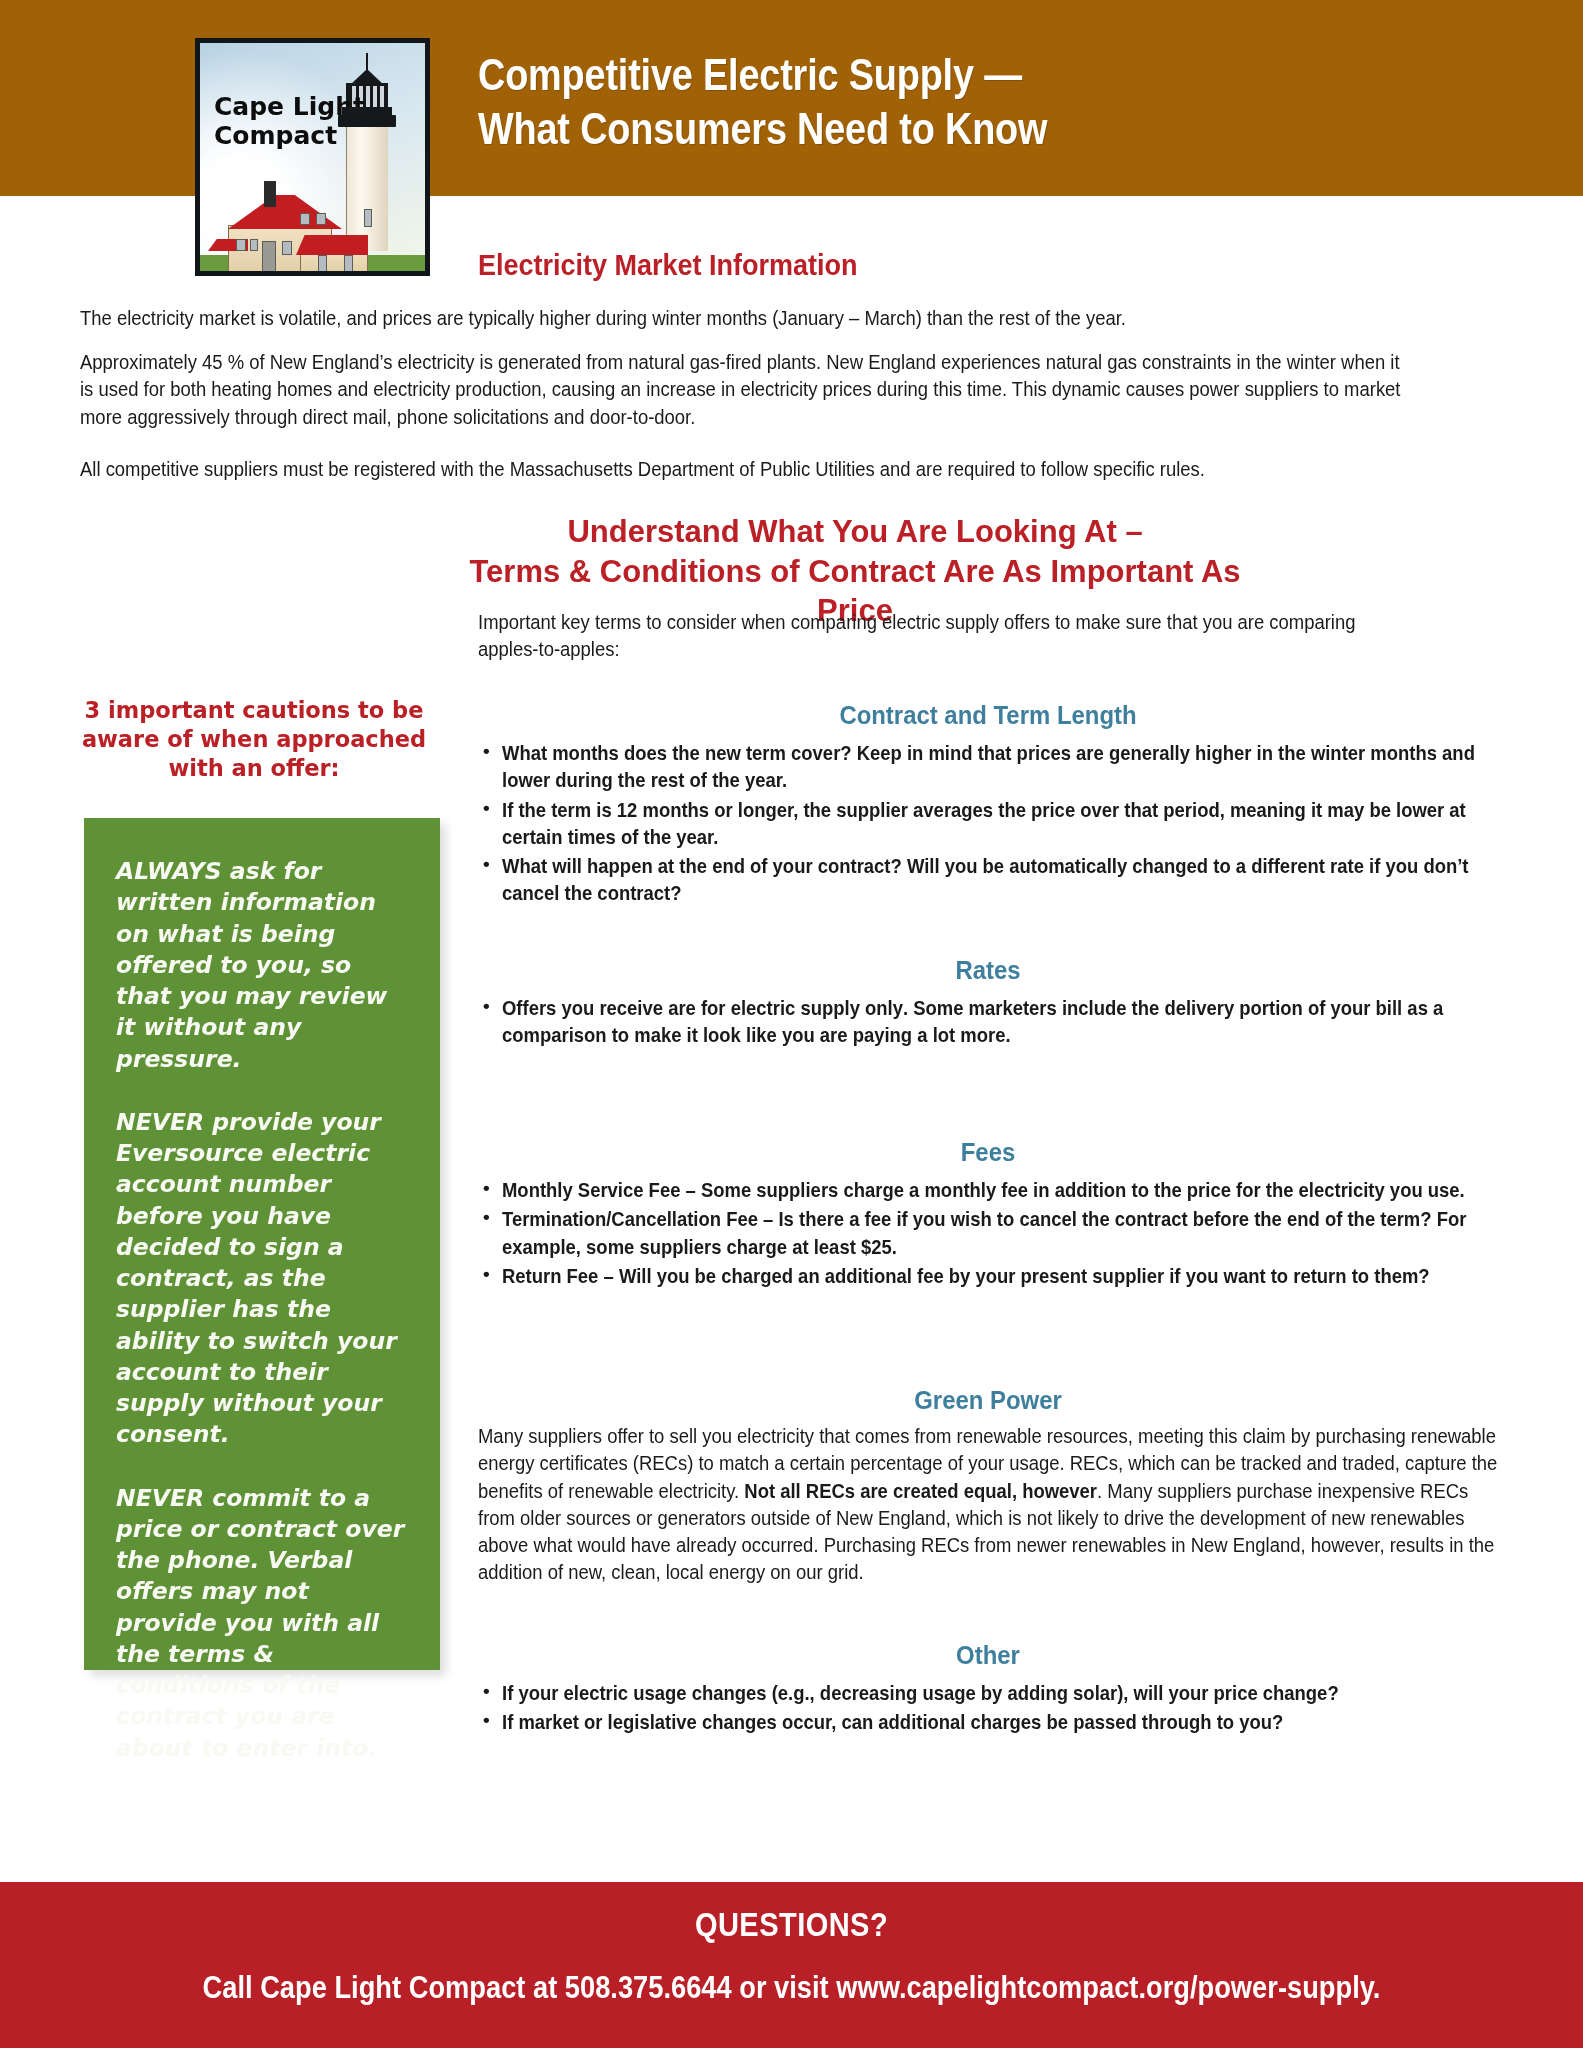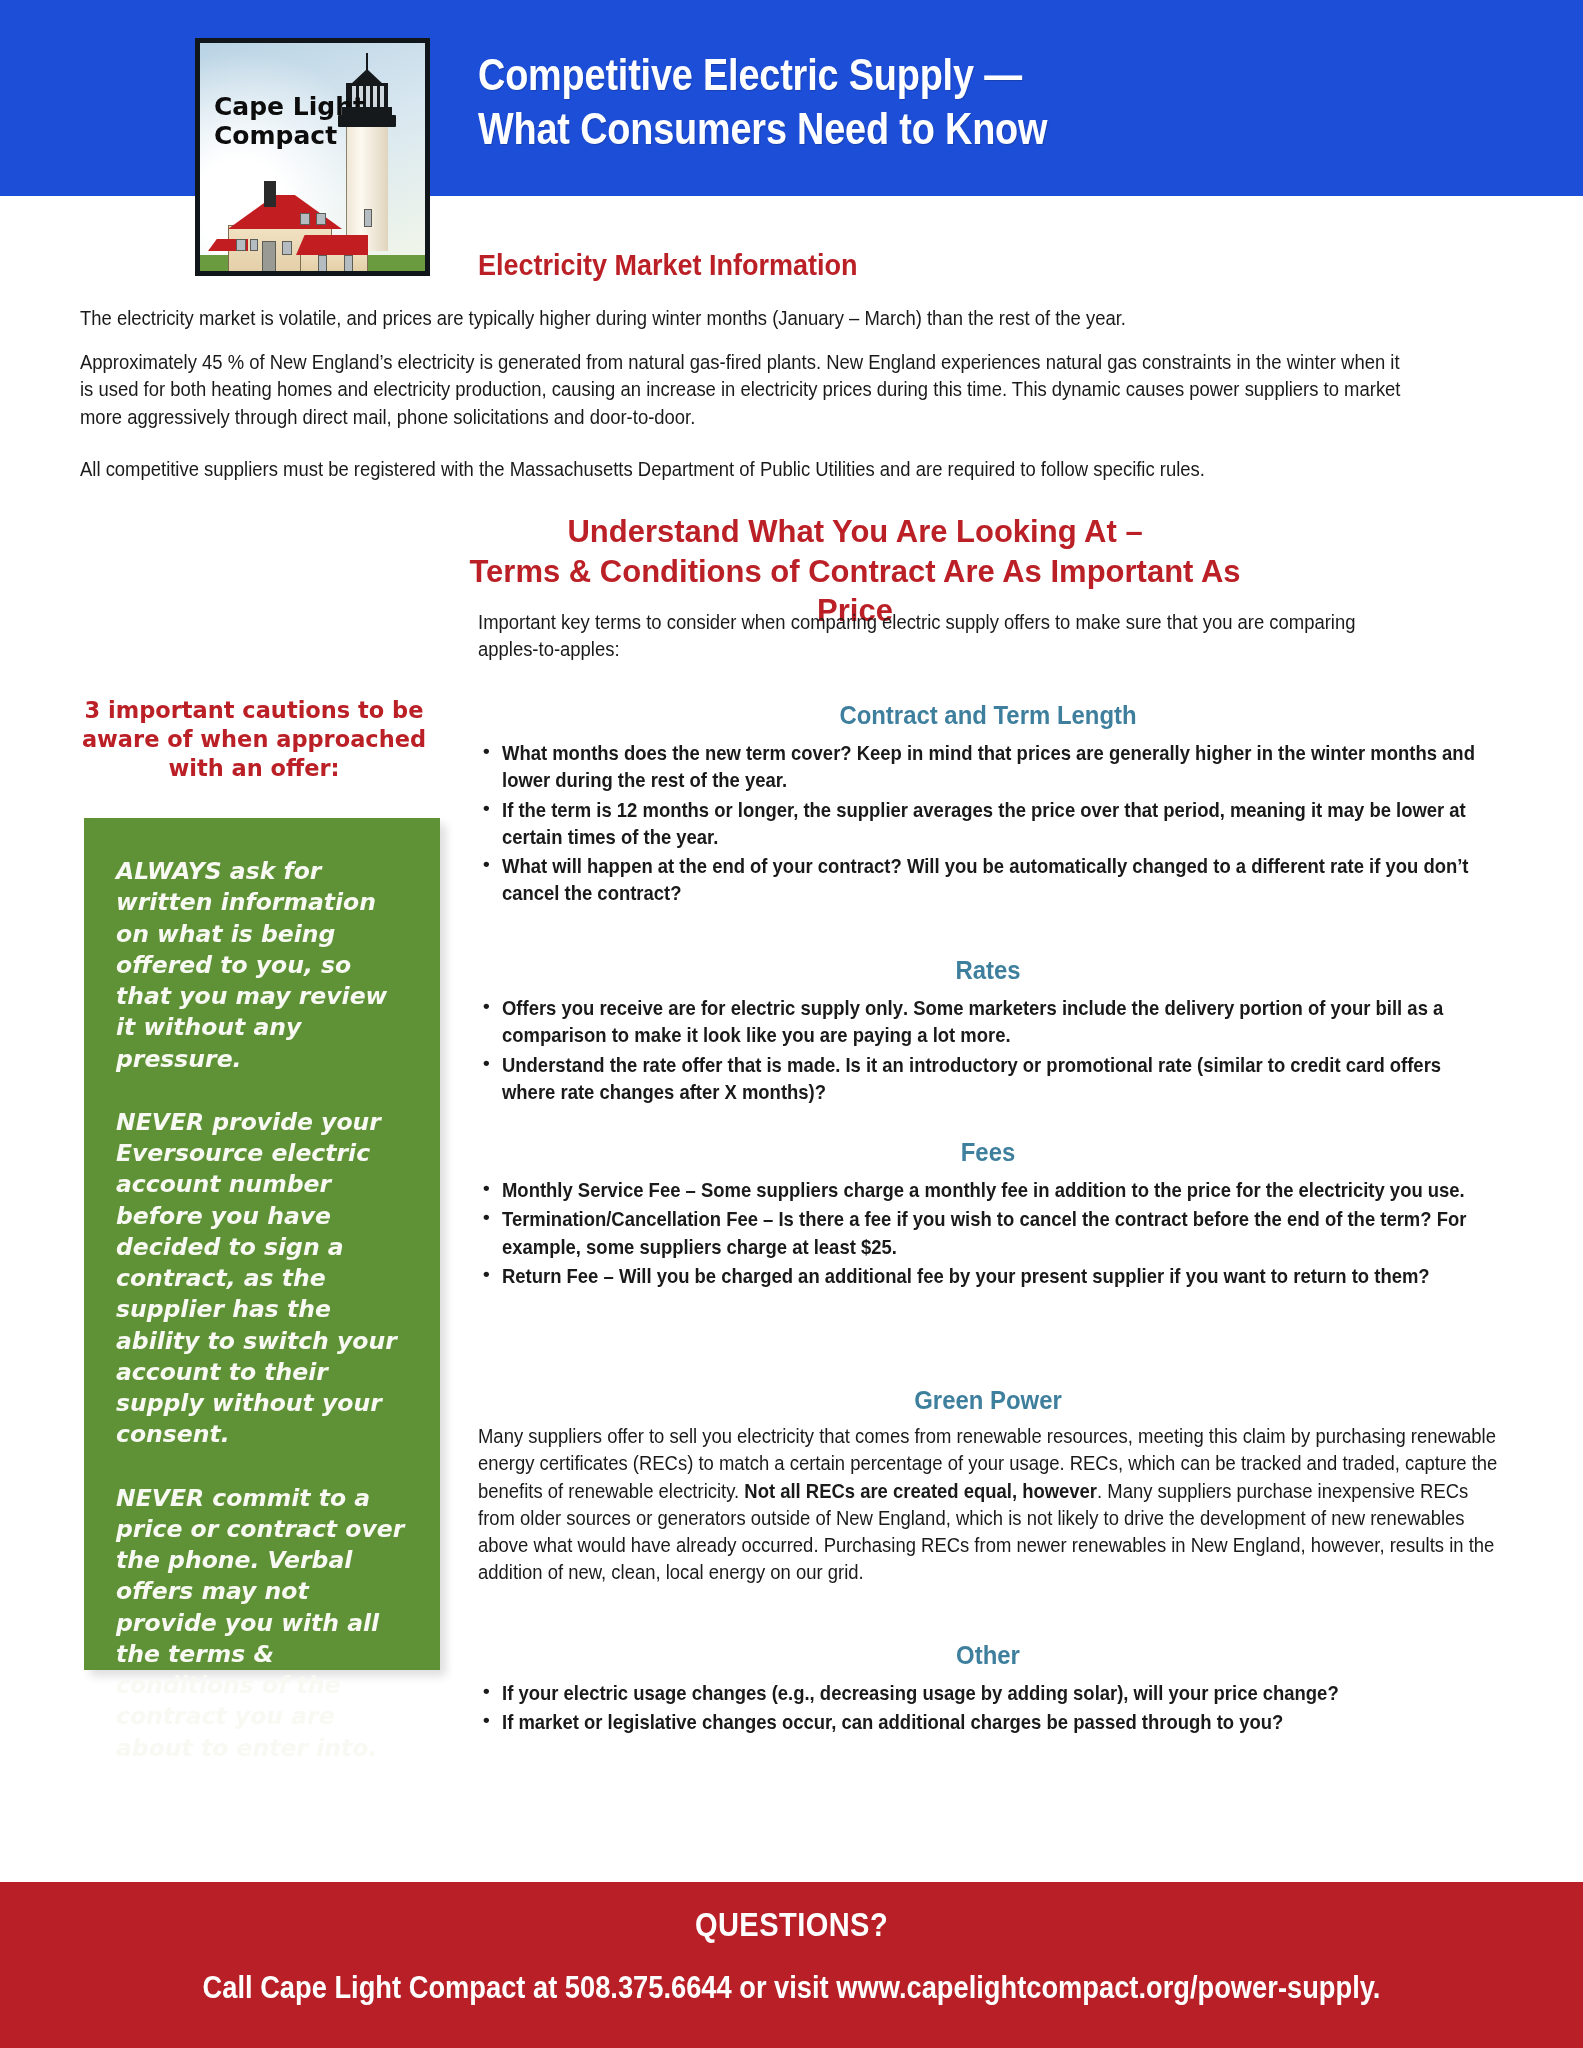--- a/index.html
+++ b/index.html
@@ -8,21 +8,21 @@
     width:1583px; height:2048px;
     background:#ffffff;
     font-family:"Liberation Sans", sans-serif;
     position:relative;
     overflow:hidden;
   }
 
   
   .header {
     position:absolute; left:0; top:0; width:1583px; height:196px;
-    background:#1d4ed8;
+    background:#a16207;
     padding-left:10px;
   }
   .header-title {
     position:absolute; left:478px; top:48px;
     color:#ffffff;
     font-size:44px; font-weight:bold; line-height:1.22;
     letter-spacing:-0.2px;
     transform:scaleX(0.86); transform-origin:left top;
     text-shadow:1px 1px 1px rgba(0,0,0,0.18);
     white-space:pre-line;
@@ -298,23 +298,20 @@
       </li>
   </ul>
 </div>
 
 <div class="rcol" style="top:955px;">
   <div class="sub-head">Rates</div>
   <ul class="bl" style="margin-top:8px;">
     <li>
         <span class="bl-in"><span>Offers you receive are for </span><b>electric supply only</b><span>. Some marketers include the delivery portion of your bill as a comparison to make it look like you are paying a lot more.</span></span>
       </li>
-    <li>
-        <span class="bl-in">Understand the rate offer that is made. Is it an introductory or promotional rate (similar to credit card offers where rate changes after X months)?</span>
-      </li>
   </ul>
 </div>
 
 <div class="rcol" style="top:1137px;">
   <div class="sub-head">Fees</div>
   <ul class="bl" style="margin-top:8px;">
     <li>
         <span class="bl-in"><b>Monthly Service Fee</b><span> – Some suppliers charge a monthly fee in addition to the price for the electricity you use.</span></span>
       </li>
     <li>

